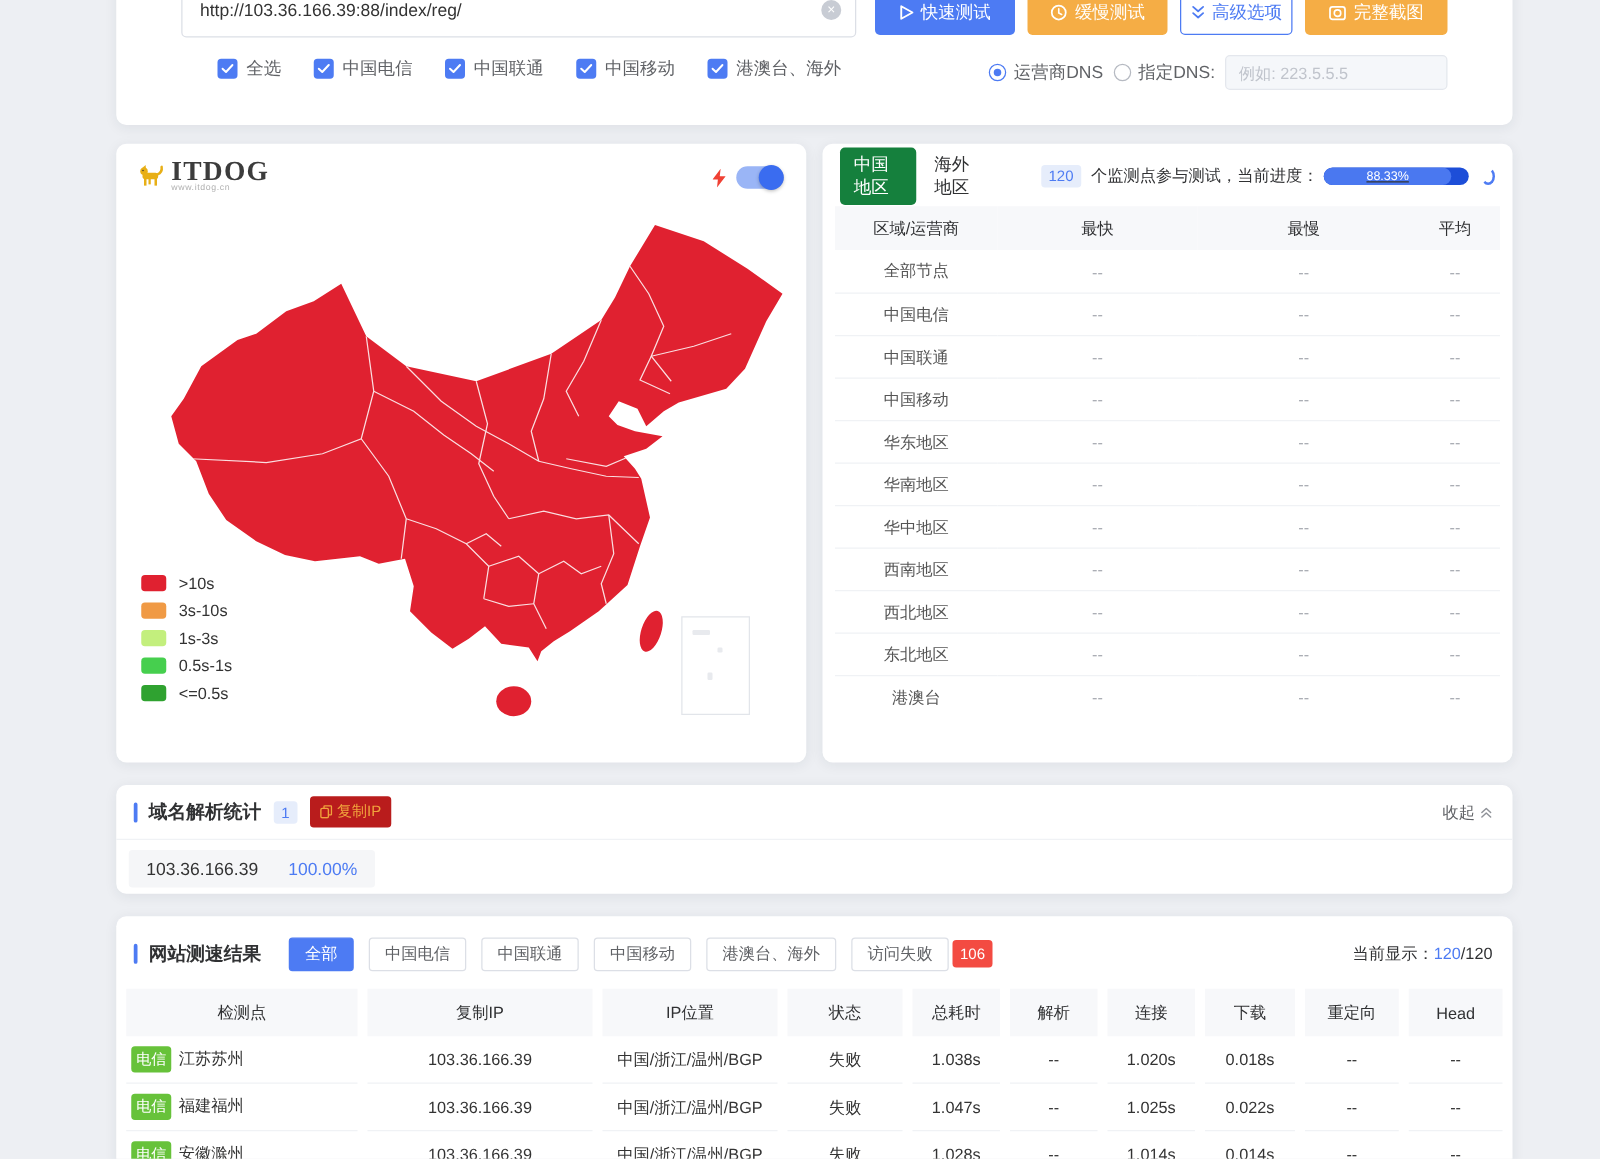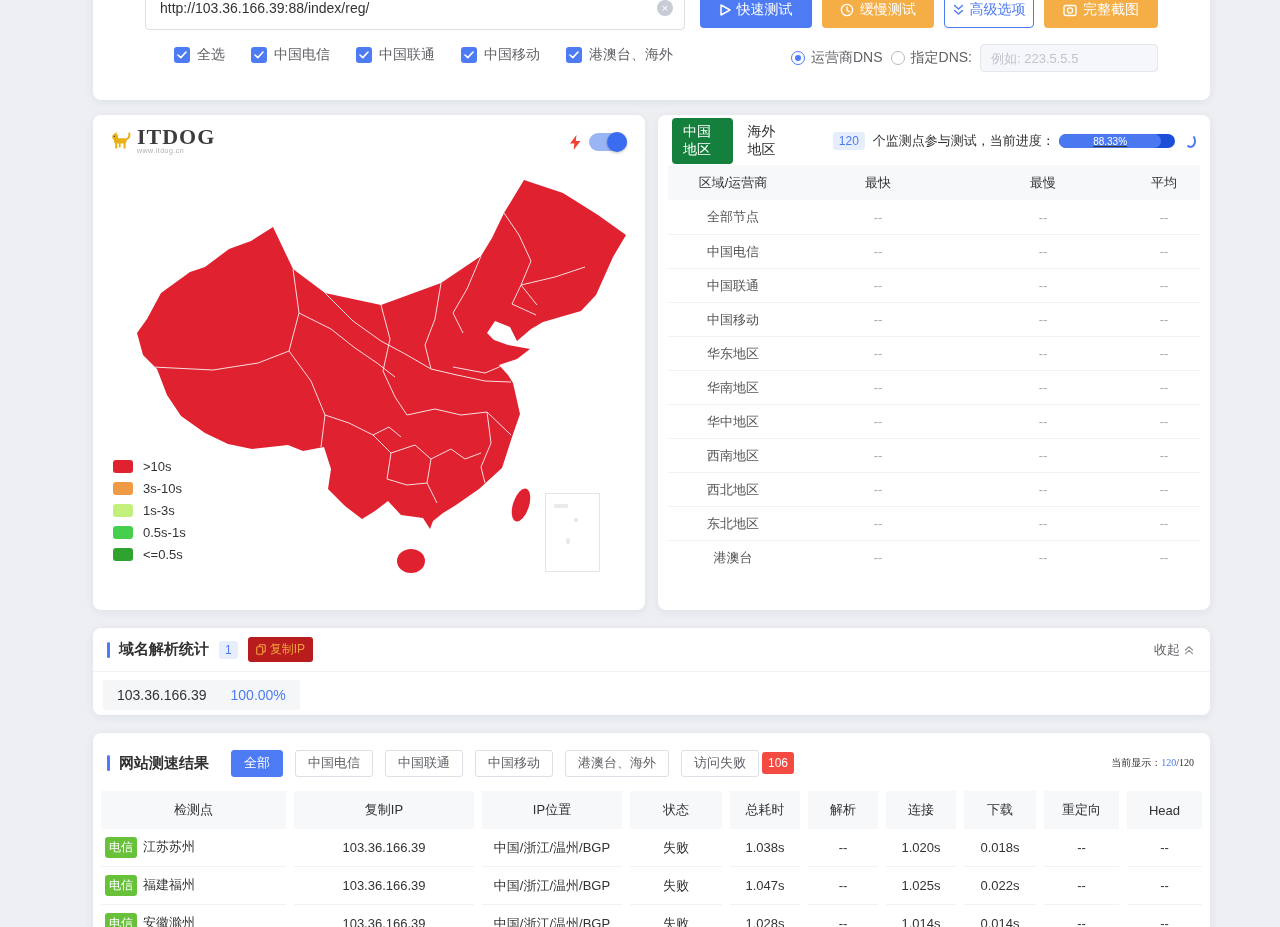--- a/index.html
+++ b/index.html
@@ -85,21 +85,21 @@
   .ip-chip .ip { font-size:14px; color:#333; }
   .ip-chip .pct { font-size:14px; color:#4d7bf3; margin-left:24px; }
 
   
   .card-results { left:93px; top:733px; width:1117px; height:290px; }
   .results-head { position:relative; display:flex; align-items:center; height:44px; margin-top:8px; padding-left:14px; }
   .filter-btn { height:27px; display:flex; align-items:center; background:#fff; border:1px solid #dcdfe6; border-radius:3px; color:#606266; font-size:13px; padding:0 12px; margin-left:12px; font-family:inherit; cursor:pointer; }
   .filter-btn.active { background:#4d7bf3; border-color:#4d7bf3; color:#fff; }
   .filter-wrap { display:flex; align-items:center; margin-left:10px; }
   .fail-badge { background:#f34b42; color:#fff; font-size:12px; border-radius:3px; padding:4px 6px; margin-left:3px; }
-  .display-count { position:absolute; right:16px; font-size:10px; color:#303133;font-family:Liberation Serif, serif; }
+  .display-count { position:absolute; right:16px; font-size:13px; color:#303133; }
   .display-count .blue { color:#4d7bf3; }
   .results-table { margin:6px 0 0 0; width:1117px; border-spacing:8px 0; }
   .results-table th { height:38px; background:#f7f8fa; font-size:13px; font-weight:400; color:#303133; }
   .results-table td { height:38px; text-align:center; font-size:13px; color:#333; border-bottom:1px solid #f0f2f5; }
   .results-table td.node-cell { text-align:left; padding-left:4px; }
   .carrier-badge { display:inline-block; background:#67c23a; color:#fff; font-size:12px; border-radius:3px; padding:2px 4px; margin-right:6px; }
   .c-red { color:#f5222d; }
   .c-olive { color:#b9ad53; }
   .c-muted { color:#a8abb2; }
 </style>

